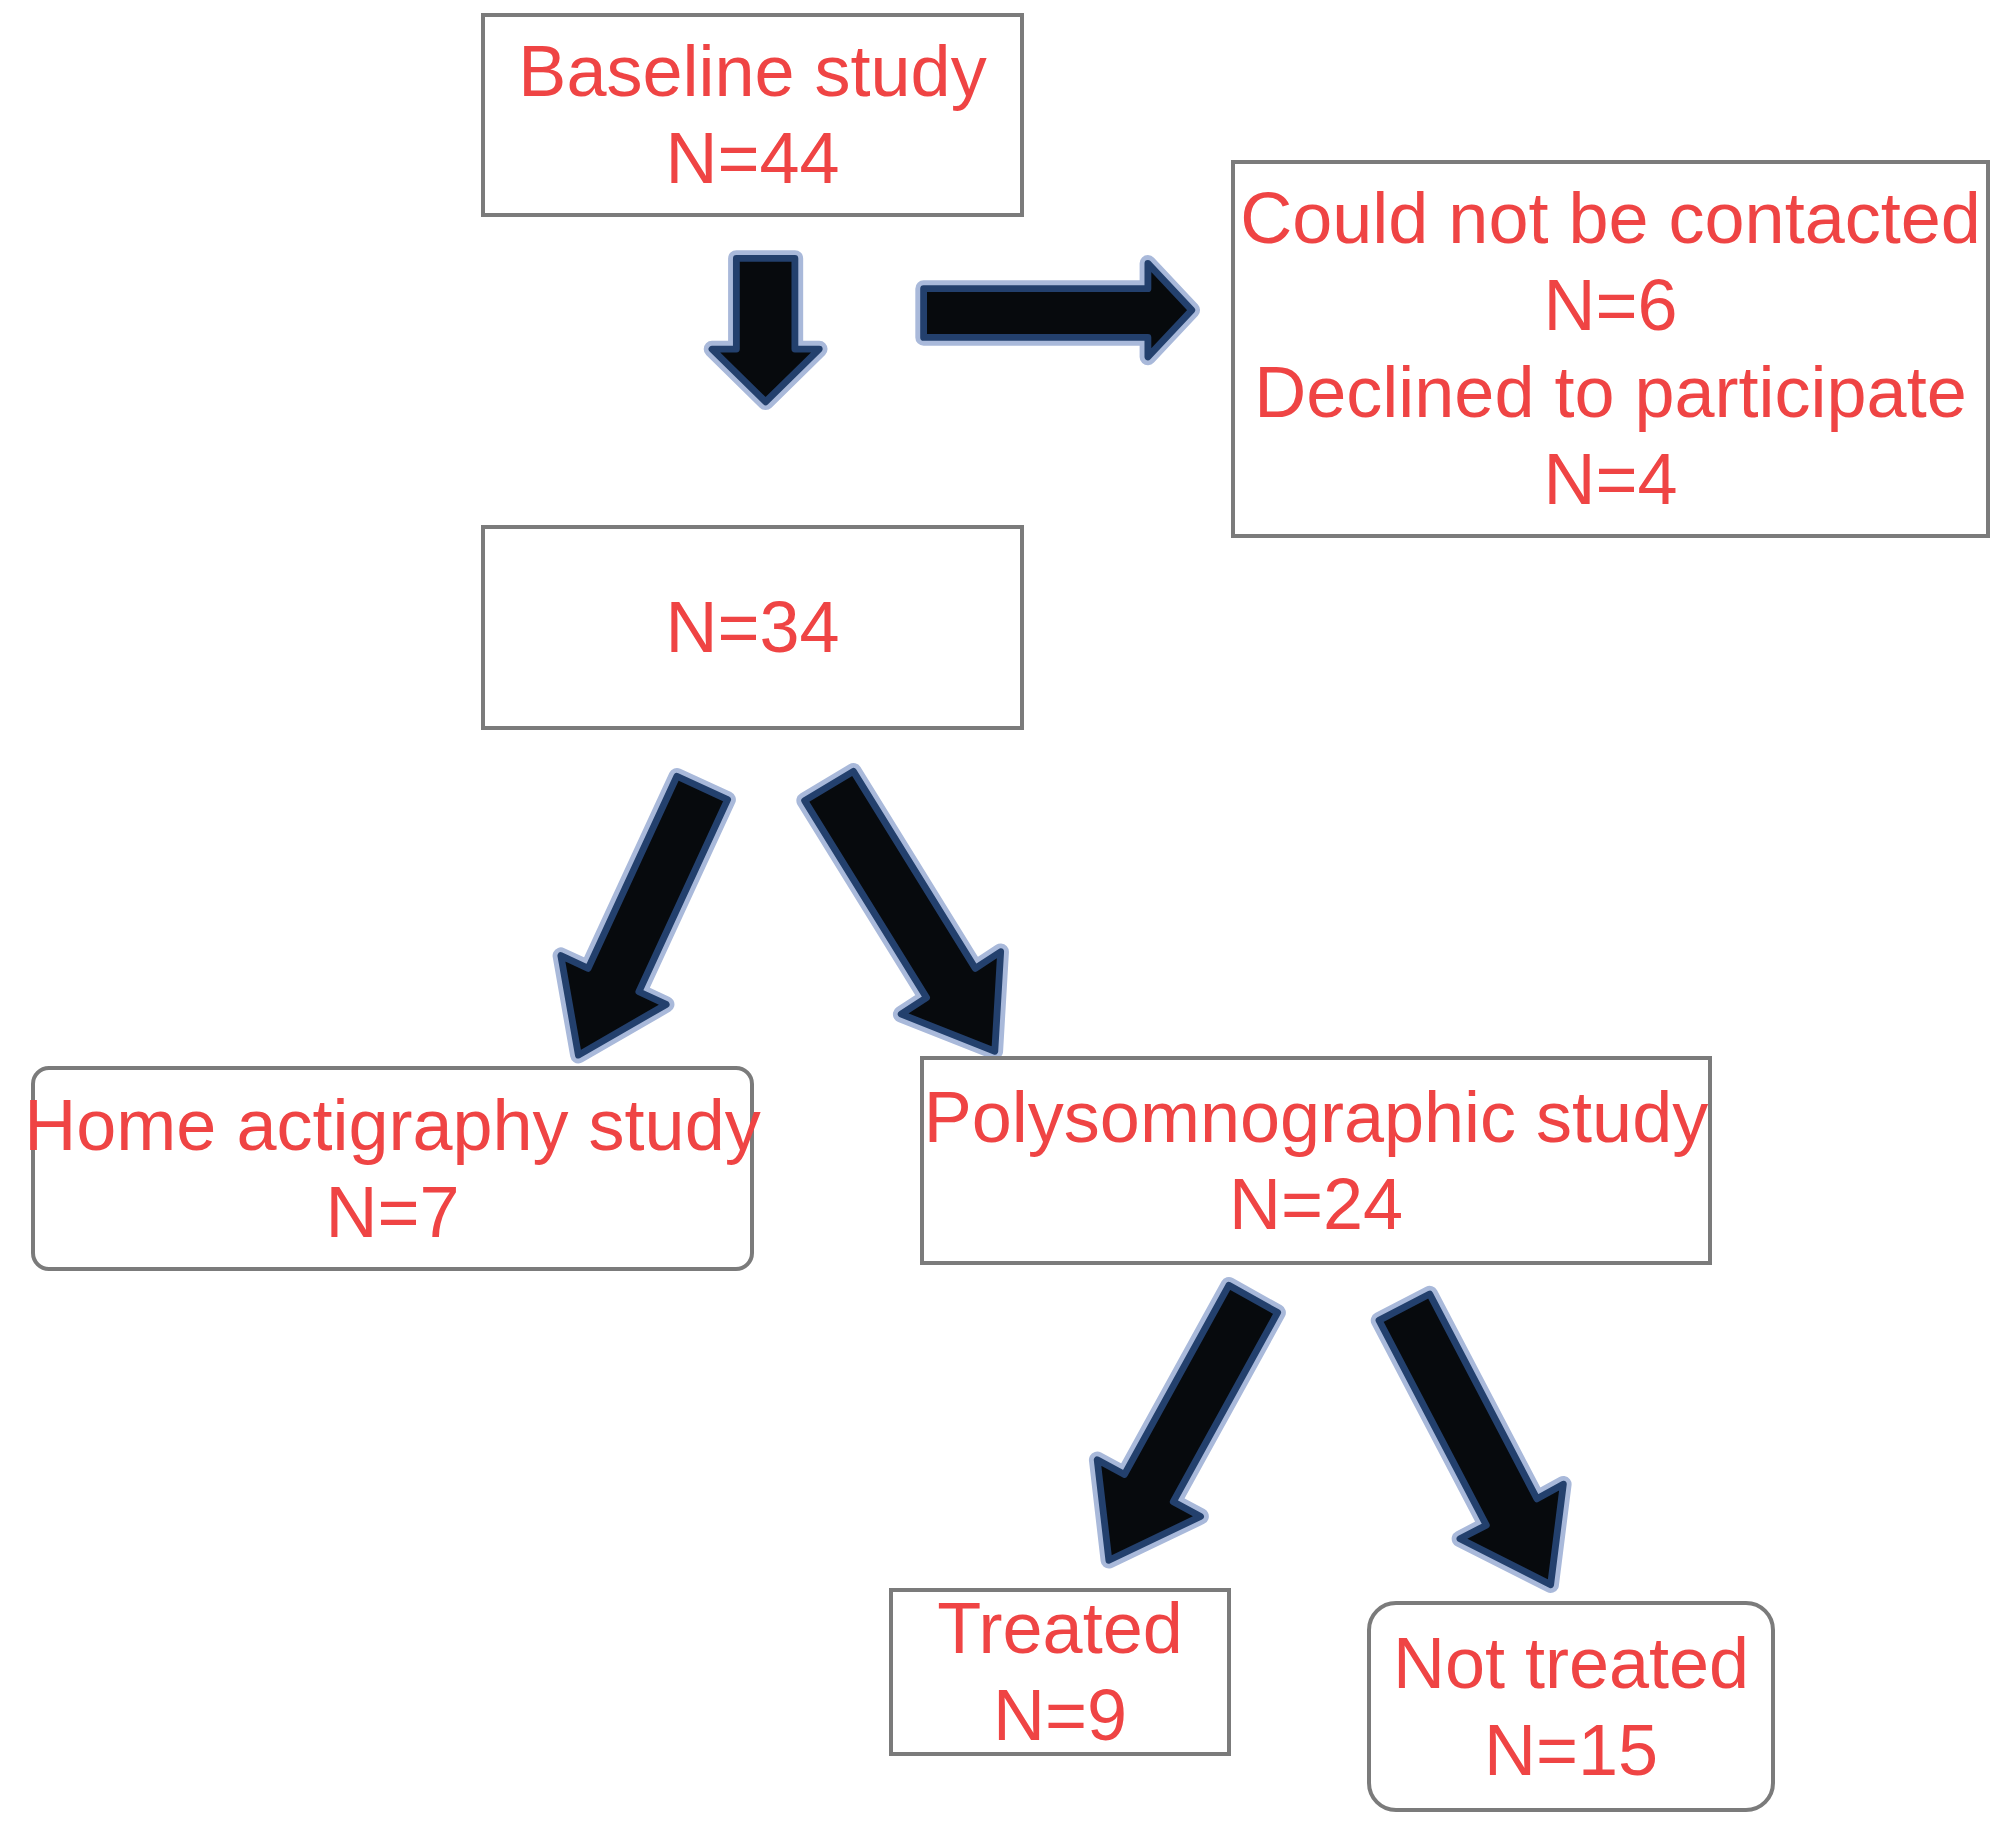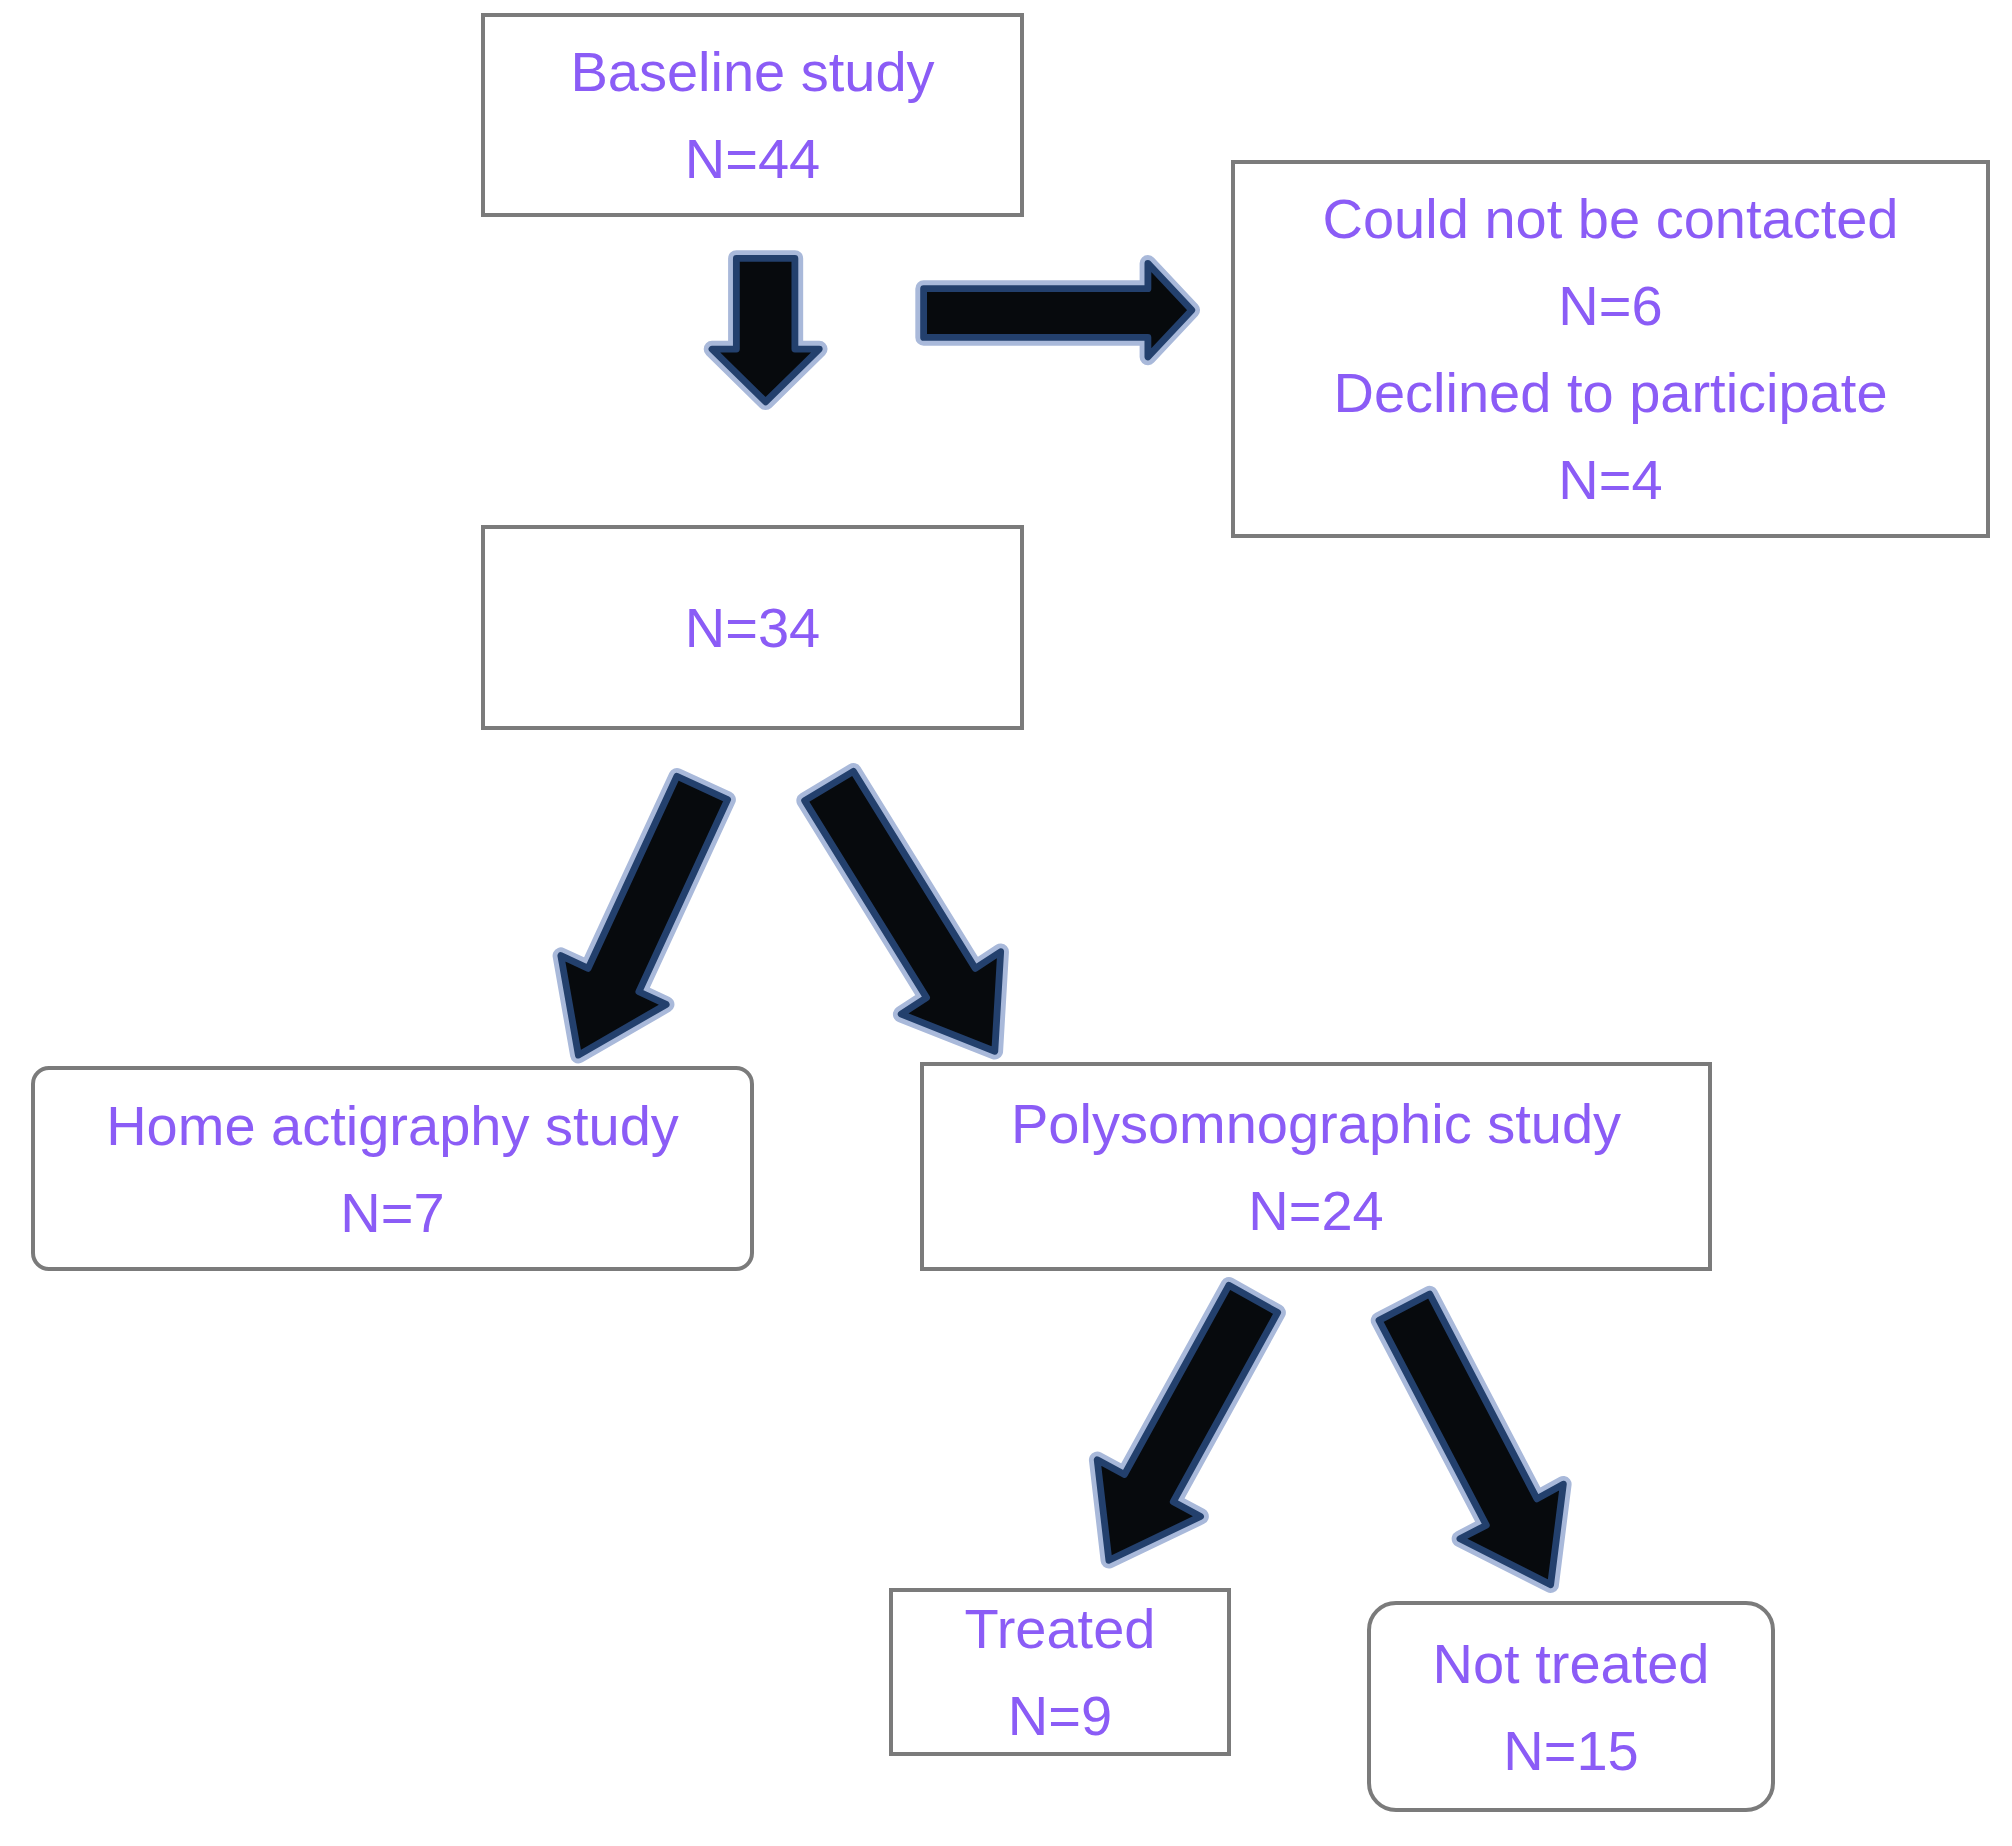--- a/index.html
+++ b/index.html
@@ -38,32 +38,32 @@
   .box {
     position: absolute;
     box-sizing: border-box;
     background: #ffffff;      
     border: 4.9px solid #7b7b7b;
     display: flex;
     flex-direction: column;
     justify-content: center;
     align-items: center;
     text-align: center;
-    color: #8b5cf6;           
-    font-size: 56px;
+    color: #ef4444;           
+    font-size: 72px;
   }
   .box .line {
     line-height: 87px;
     white-space: nowrap;
   }
   .box-baseline   { left: 481px;  top: 12.7px;   width: 543px; height: 204px; }
   .box-excluded   { left: 1231px; top: 160px;  width: 759px; height: 378px; }
   .box-followup   { left: 481px;  top: 525px;  width: 543px; height: 205px; }
   .box-home       { left: 31px;   top: 1066px; width: 723px; height: 205px; border-radius: 18px; }
-  .box-poly       { left: 920px;  top: 1056px; width: 792px; height: 209px; margin-top: 6px; }
+  .box-poly       { left: 920px;  top: 1056px; width: 792px; height: 209px; }
   .box-treated    { left: 889px;  top: 1588px; width: 342px; height: 168px; }
   .box-nottreated { left: 1367px; top: 1601px; width: 408px; height: 211px; border-radius: 29px; }
 </style>
 </head>
 <body>
 
 <div class="canvas">
 
   <svg class="arrows-layer" viewBox="0 0 2064 1893" xmlns="http://www.w3.org/2000/svg">
 

